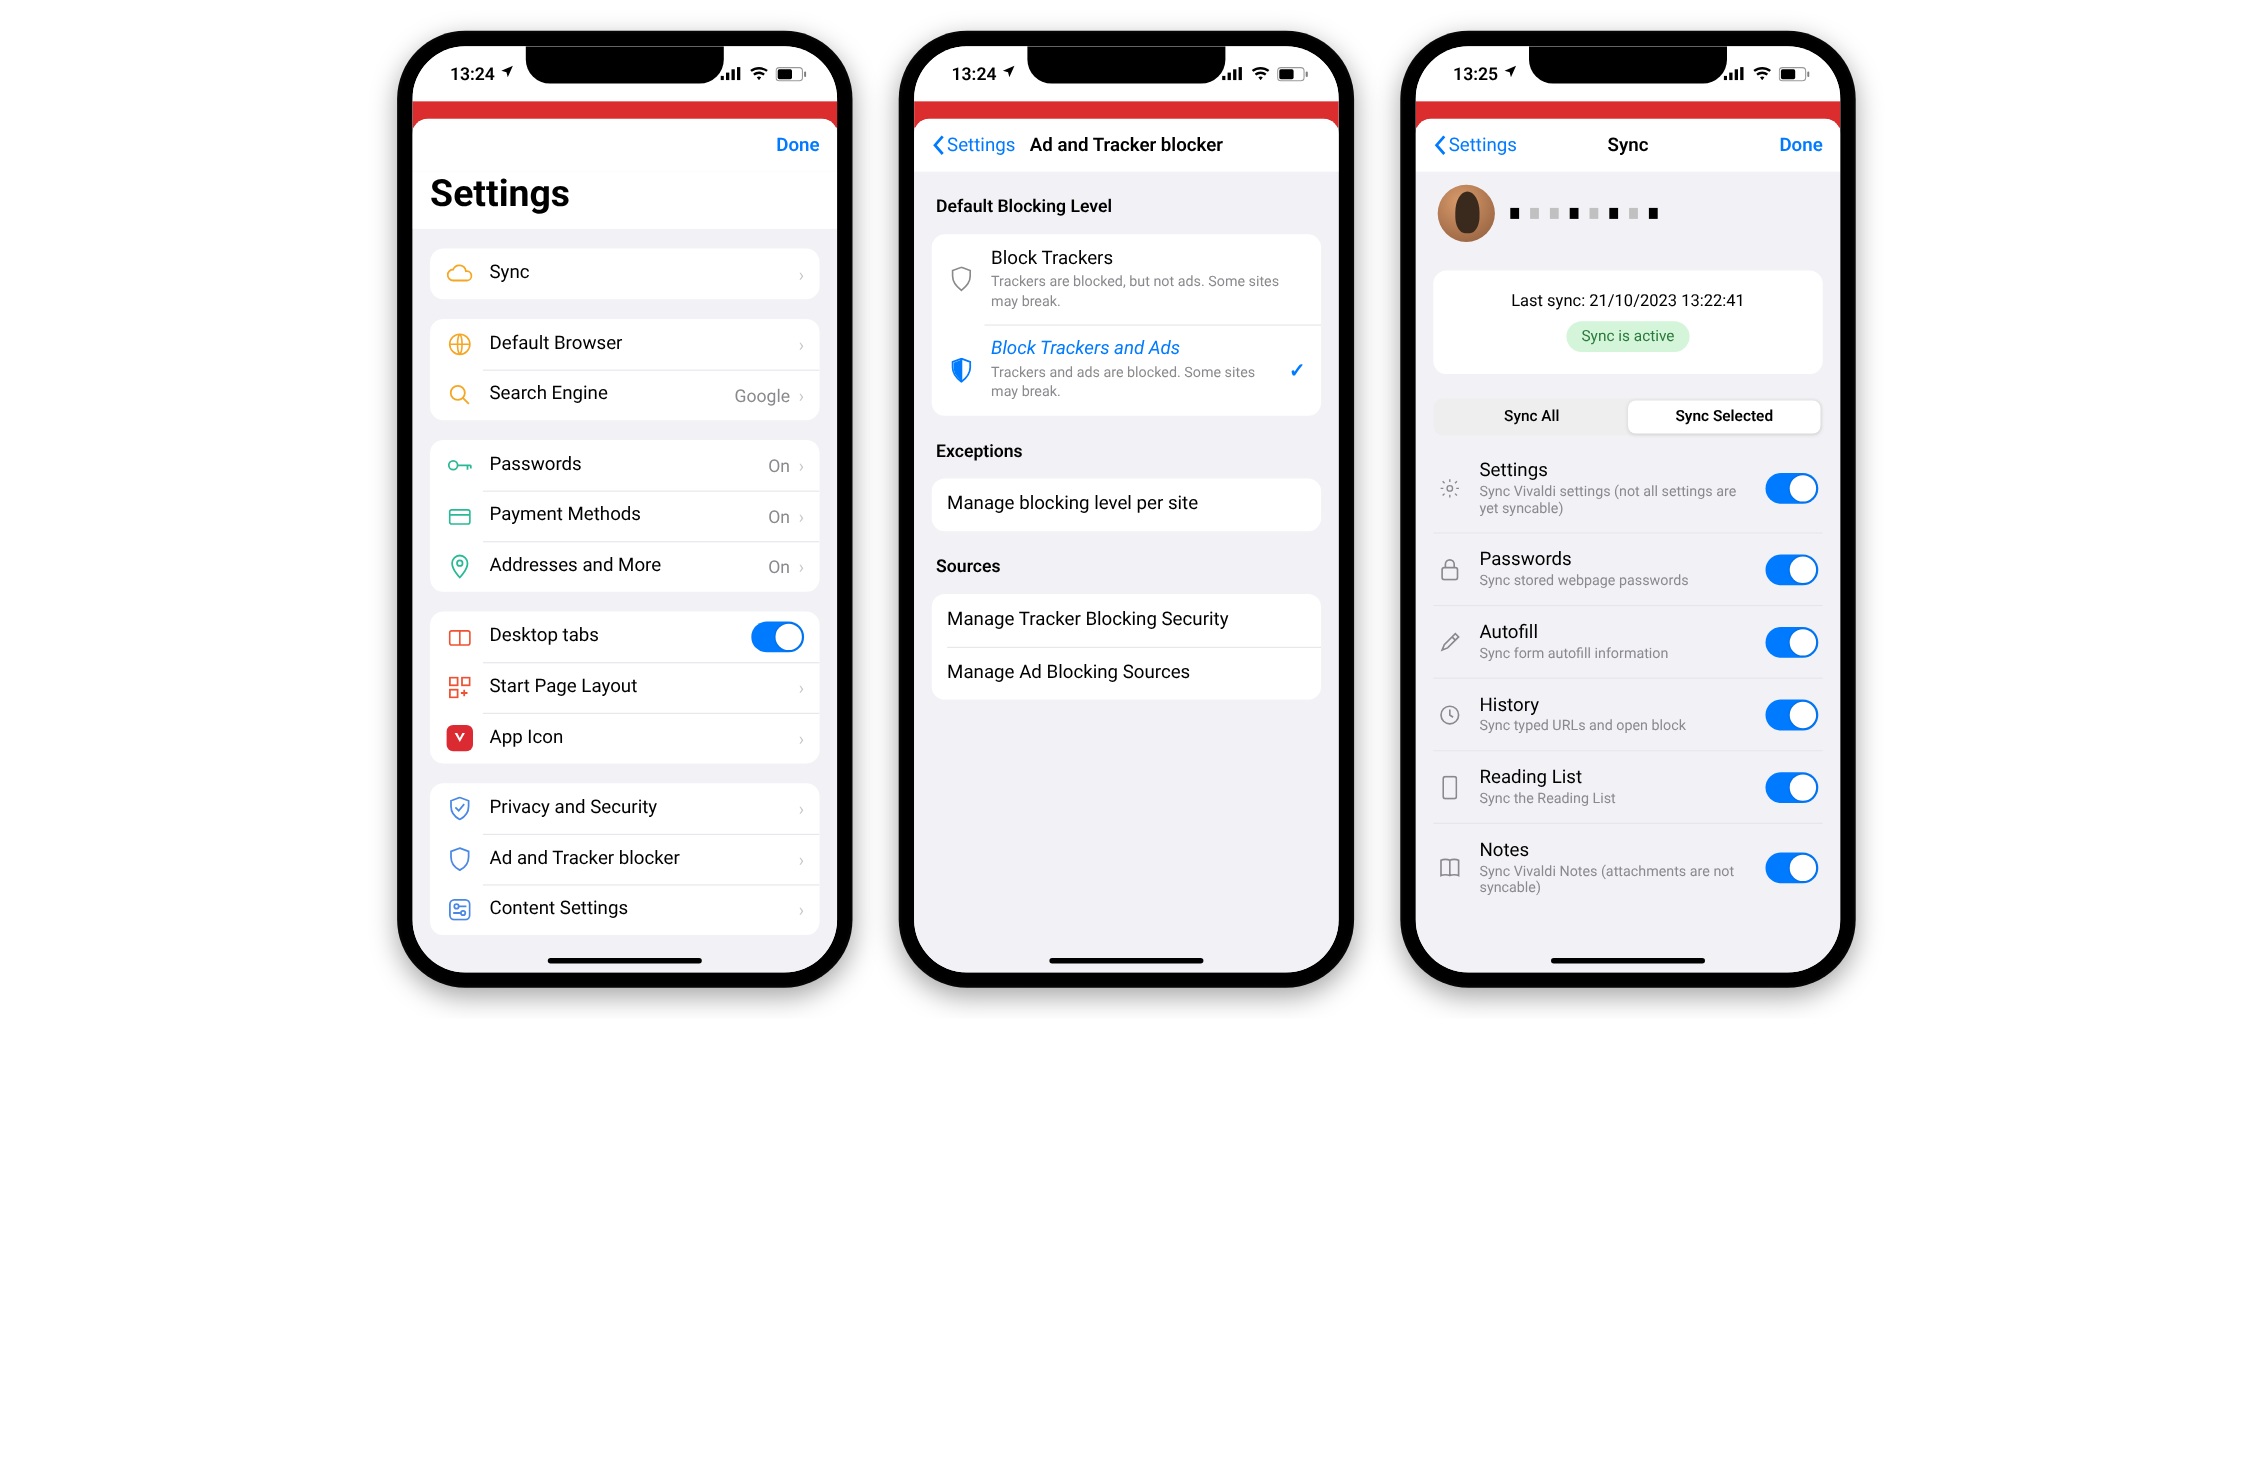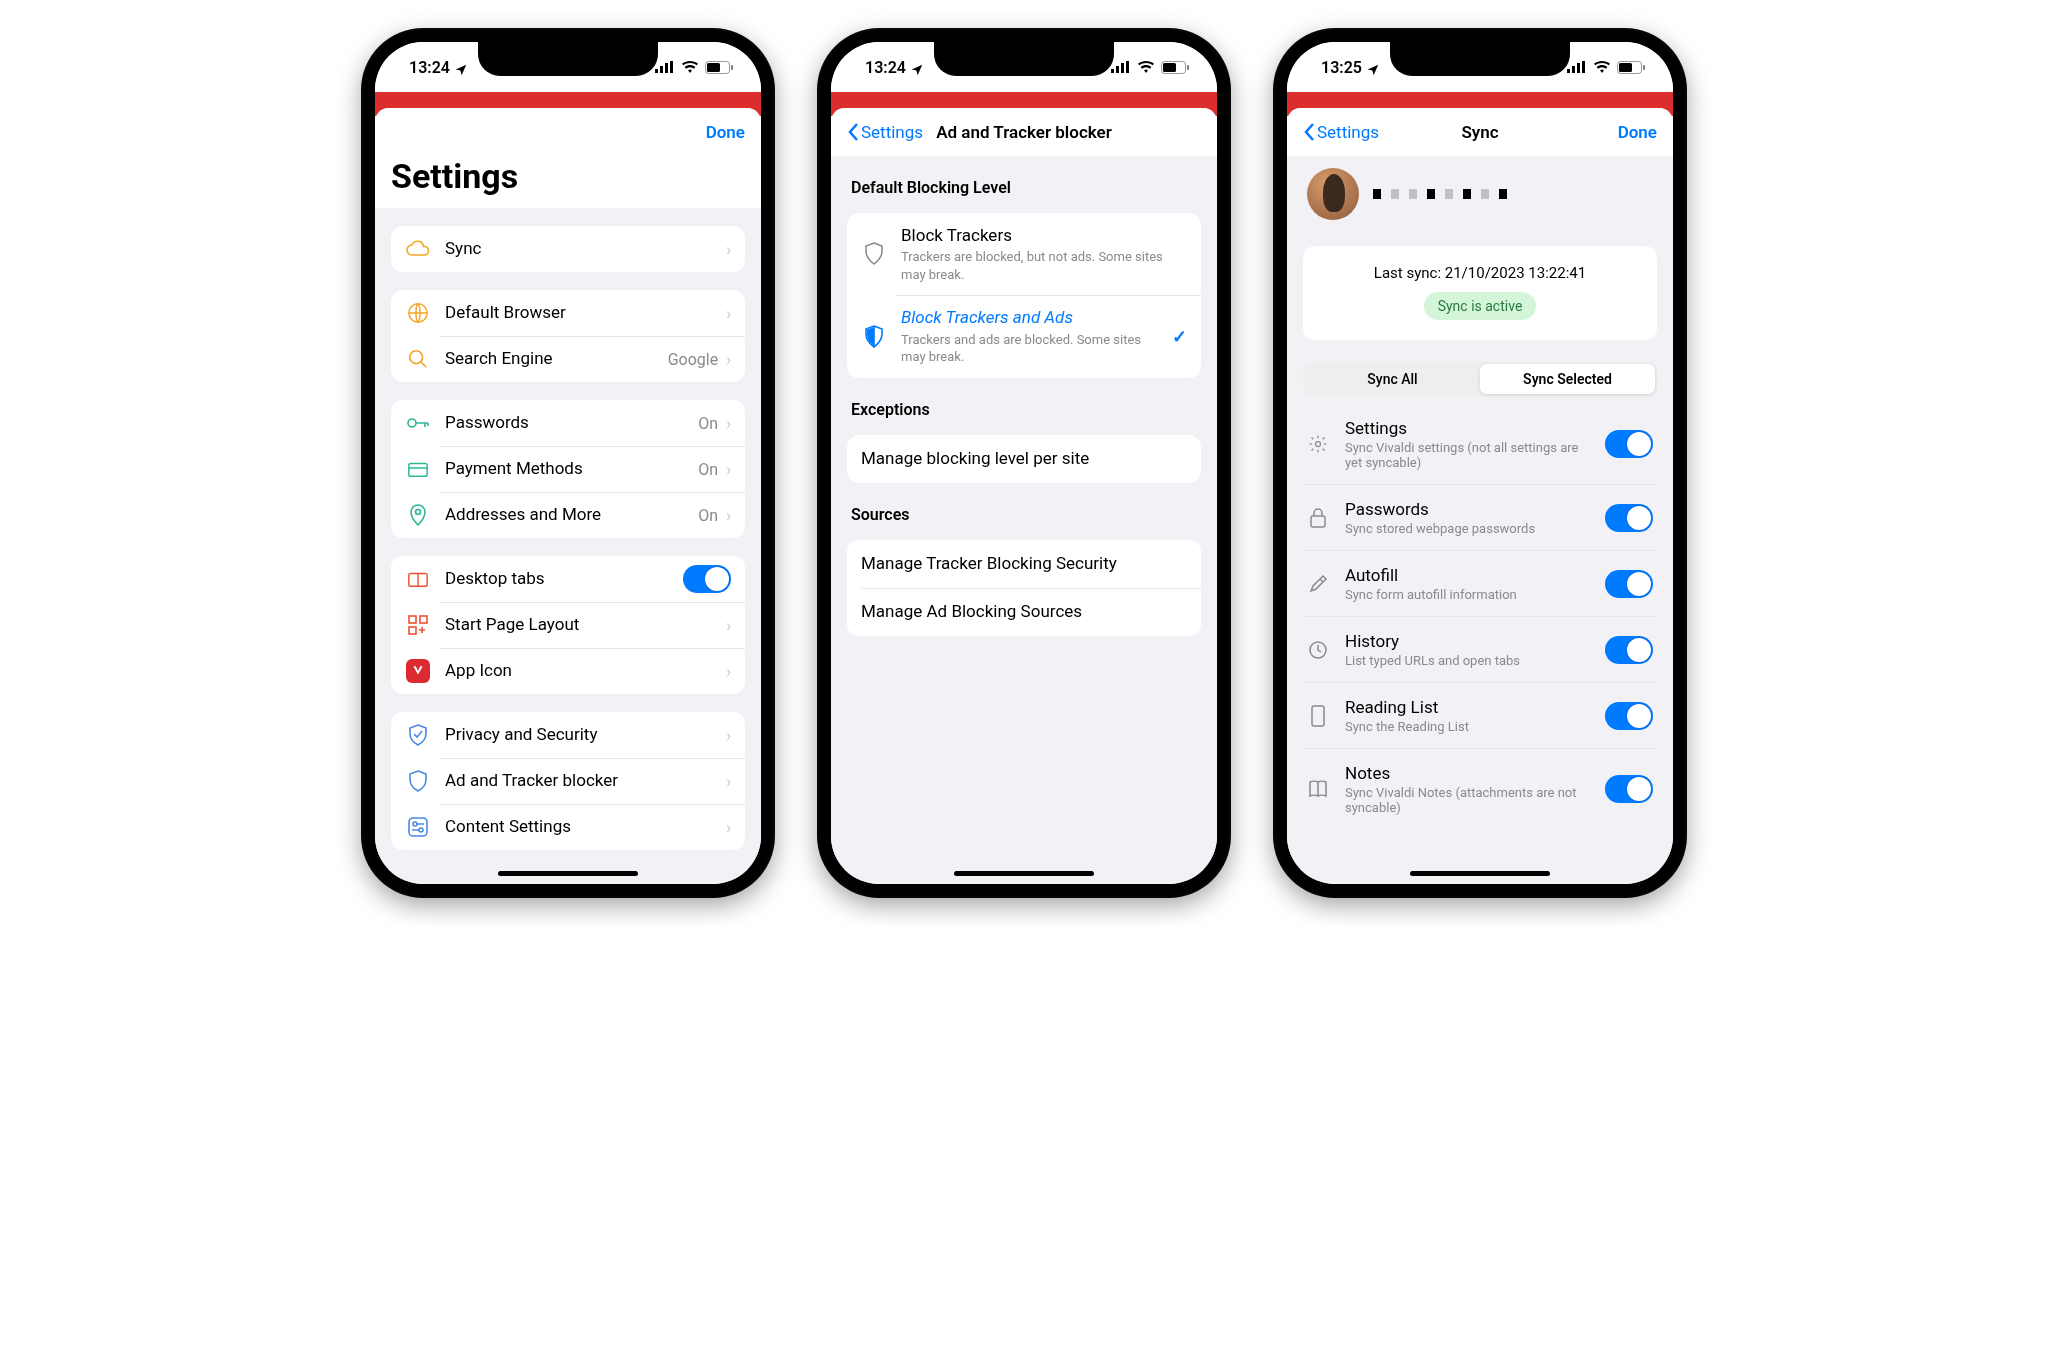--- a/index.html
+++ b/index.html
@@ -51,21 +51,21 @@
     height: 50px;
     padding: 0 28px 0 34px;
     display: flex;
     align-items: center;
     justify-content: space-between;
     font-size: 16px;
     font-weight: 600;
     z-index: 5;
     background: #fff;
   }
-  .status-left { display: flex; align-items: flex-end; gap: 4px; }
+  .status-left { display: flex; align-items: flex-start; gap: 4px; }
   .status-right { display: flex; align-items: center; gap: 6px; }
   .status-right svg { display: block; }
 
   
   .red-strip {
     height: 24px;
     background: #db2d2d;
   }
 
   
@@ -776,21 +776,21 @@
           </div>
           <div class="sync-row">
             <span class="sync-icon">
                 <svg width="20" height="20" viewBox="0 0 20 20" fill="none" stroke="currentColor" stroke-width="1.5">
                   <circle cx="10" cy="10" r="8"></circle>
                   <path d="M10 5v5l3 2"></path>
                 </svg>
               </span>
             <div class="sync-body">
                 <div class="sync-title">History</div>
-                <div class="sync-sub">List typed URLs and open tabs</div>
+                <div class="sync-sub">Sync typed URLs and open block</div>
               </div>
             <div class="toggle blue">
                 <div class="knob"></div>
               </div>
           </div>
           <div class="sync-row">
             <span class="sync-icon">
                 <svg width="14" height="22" viewBox="0 0 14 22" fill="none" stroke="currentColor" stroke-width="1.5">
                   <rect x="1" y="1" width="12" height="20" rx="2"></rect>
                 </svg>

